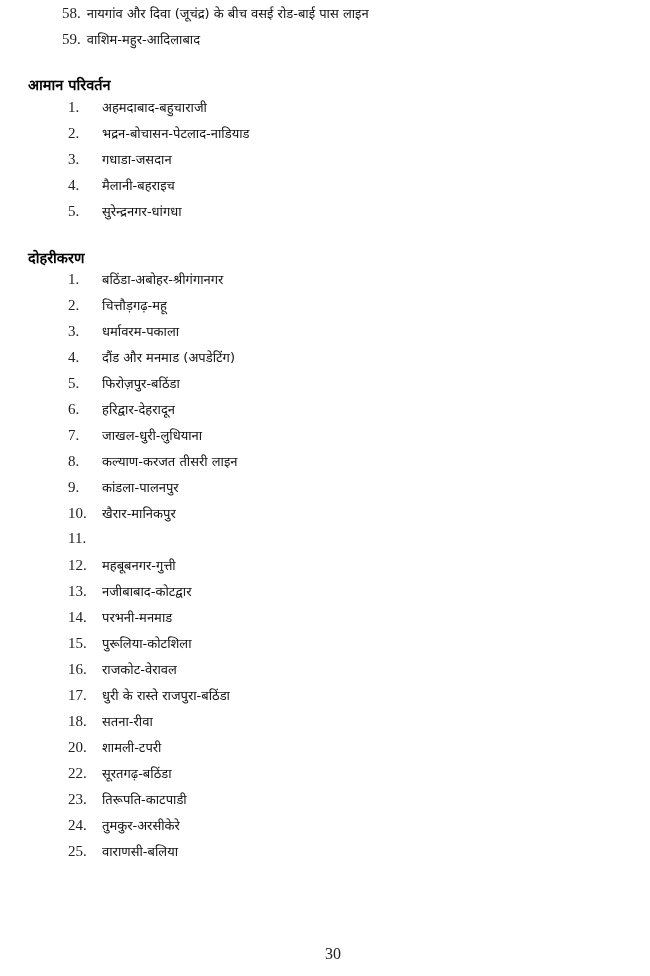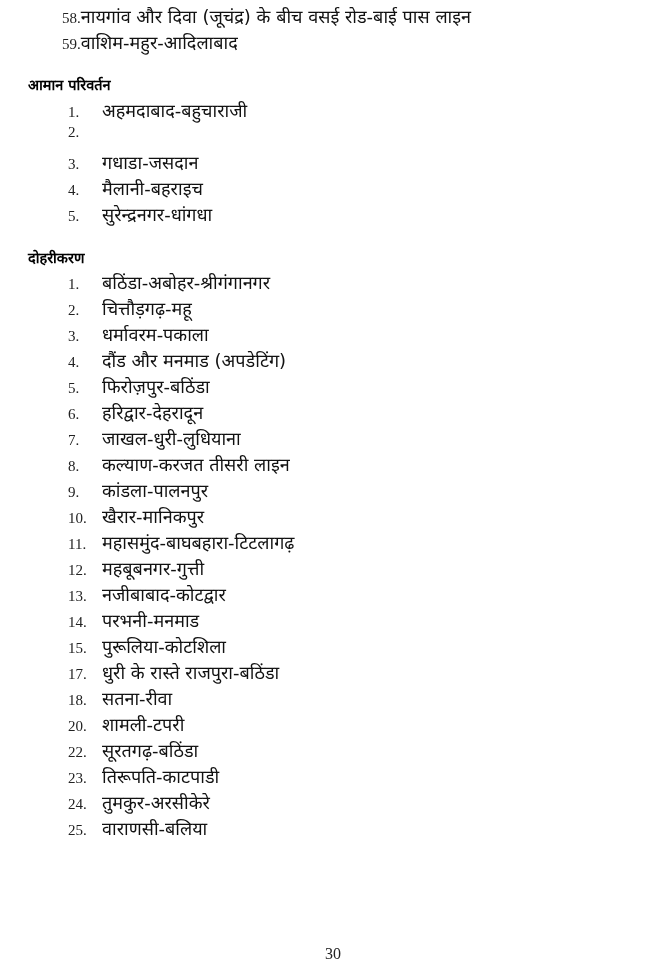--- a/index.html
+++ b/index.html
@@ -6,28 +6,28 @@
   body {
     width: 650px; height: 976px; position: relative; overflow: hidden;
     font-family: "DejaVu Sans", sans-serif; color: #111111;
   }
   .page { position: absolute; left: 0; top: 0; width: 650px; height: 976px; }
   .cont-list { position: absolute; left: 62px; top: 4px; }
   .row { display: flex; align-items: baseline; height: 26px; font-size: 14.5px; white-space: nowrap; }
   .num {
     font-family: "Liberation Serif", serif; font-size: 15px; color: #222;
   }
-  .cont-list .num { width: auto; }
+  .cont-list .num { width: auto; margin-right: 6px; }
   .heading {
     position: absolute; left: 28px; font-family: "DejaVu Sans", sans-serif;
     font-weight: bold; font-size: 14.5px; color: #000;
   }
   .list { position: absolute; left: 68px; }
   .list .num { display: inline-block; width: 34px; }
-  .txt { font-size: 18px; }
+  .txt { font-size: 13px; }
   .page-number {
     position: absolute; left: 8px; width: 650px; top: 945px; text-align: center;
     font-family: "Liberation Serif", serif; font-size: 16px; color: #222;
   }
 </style>
 </head>
 <body>
 
 <div class="page">
 
@@ -43,20 +43,21 @@
   </div>
 
   <div class="heading" style="top:74px;">आमान परिवर्तन</div>
   <div class="list" style="top:98px;">
     <div class="row">
         <span class="num">1.</span>
         <span class="txt">अहमदाबाद-बहुचाराजी</span>
       </div>
     <div class="row">
         <span class="num">2.</span>
+        <span class="txt">भद्रन-बोचासन-पेटलाद-नाडियाड</span>
       </div>
     <div class="row">
         <span class="num">3.</span>
         <span class="txt">गधाडा-जसदान</span>
       </div>
     <div class="row">
         <span class="num">4.</span>
         <span class="txt">मैलानी-बहराइच</span>
       </div>
     <div class="row">
@@ -102,37 +103,40 @@
     <div class="row">
         <span class="num">9.</span>
         <span class="txt">कांडला-पालनपुर</span>
       </div>
     <div class="row">
         <span class="num">10.</span>
         <span class="txt">खैरार-मानिकपुर</span>
       </div>
     <div class="row">
         <span class="num">11.</span>
-        <span class="txt">महासमुंद-बाघबहारा-टिटलागढ़</span>
       </div>
     <div class="row">
         <span class="num">12.</span>
         <span class="txt">महबूबनगर-गुत्ती</span>
       </div>
     <div class="row">
         <span class="num">13.</span>
         <span class="txt">नजीबाबाद-कोटद्वार</span>
       </div>
     <div class="row">
         <span class="num">14.</span>
         <span class="txt">परभनी-मनमाड</span>
       </div>
     <div class="row">
         <span class="num">15.</span>
         <span class="txt">पुरूलिया-कोटशिला</span>
+      </div>
+    <div class="row">
+        <span class="num">16.</span>
+        <span class="txt">राजकोट-वेरावल</span>
       </div>
     <div class="row">
         <span class="num">17.</span>
         <span class="txt">धुरी के रास्ते राजपुरा-बठिंडा</span>
       </div>
     <div class="row">
         <span class="num">18.</span>
         <span class="txt">सतना-रीवा</span>
       </div>
     <div class="row">

